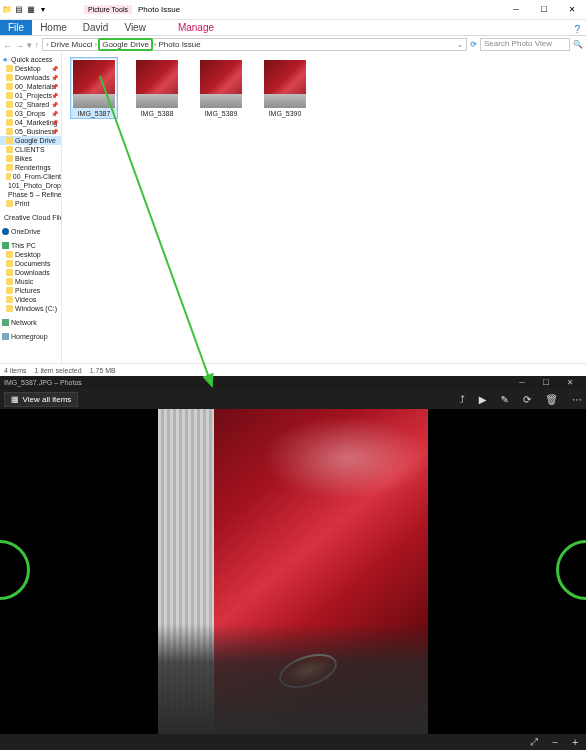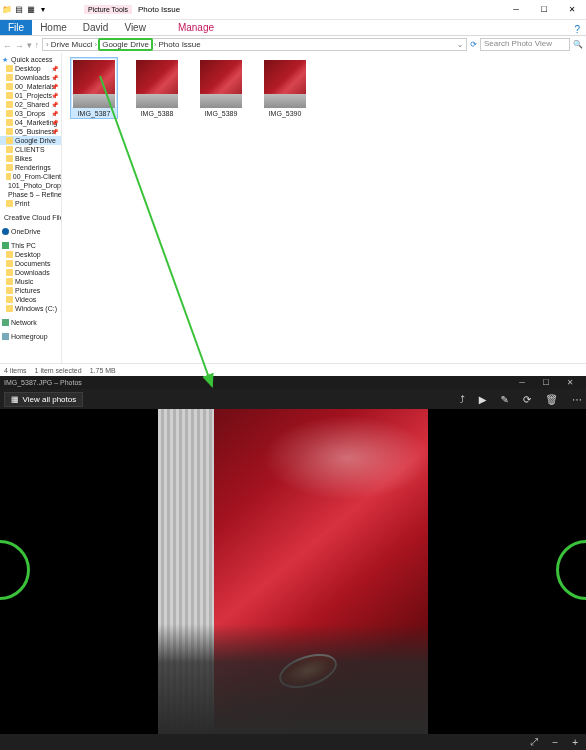--- a/index.html
+++ b/index.html
@@ -292,21 +292,21 @@
     <span>IMG_5387.JPG – Photos</span>
     <div class="pwin">
       <div>─</div>
       <div>☐</div>
       <div>✕</div>
     </div>
   </div>
   <div class="ptool">
     <div class="viewall">
       <span>▦</span>
-      <span>View all photos</span>
+      <span>View all items</span>
     </div>
     <div class="ptool-r">
       <span>⤴</span>
       <span>▶</span>
       <span>✎</span>
       <span>⟳</span>
       <span>🗑</span>
       <span>⋯</span>
     </div>
   </div>

